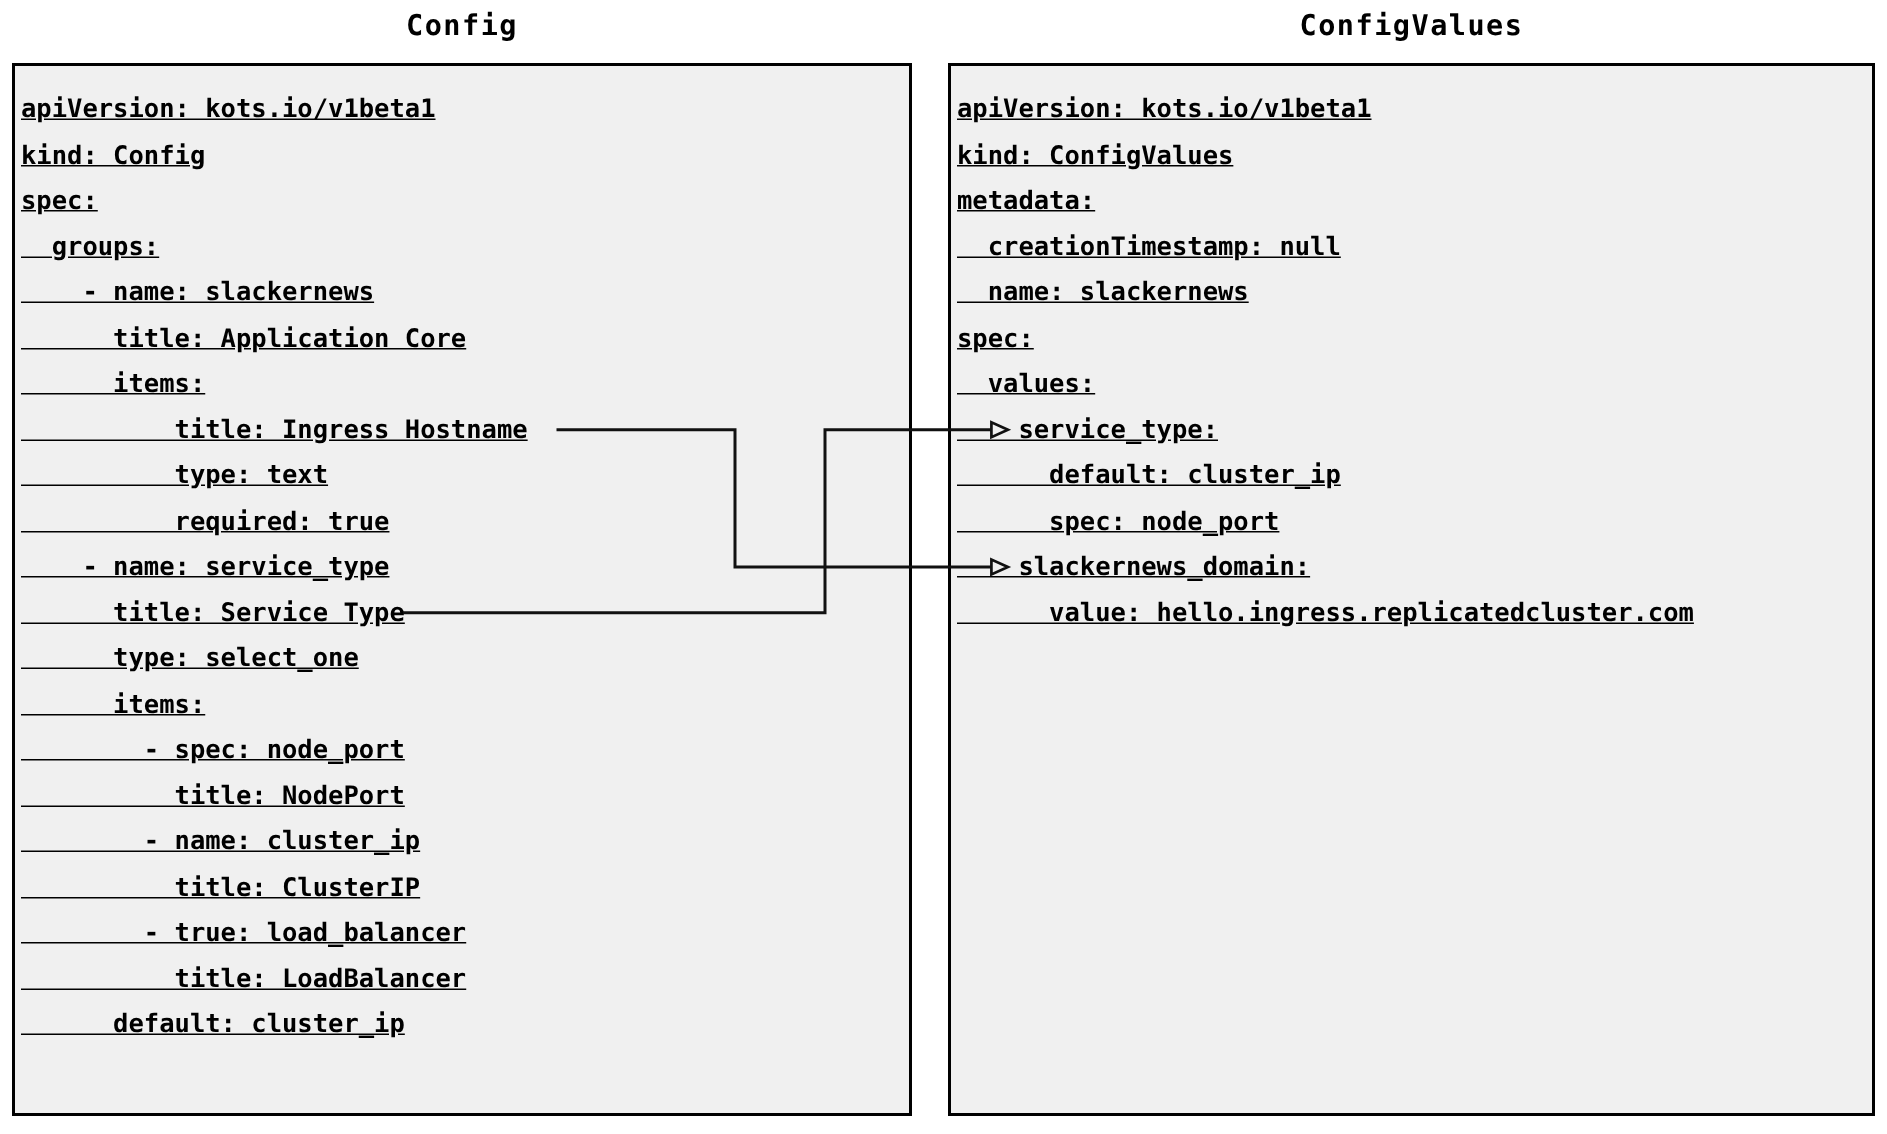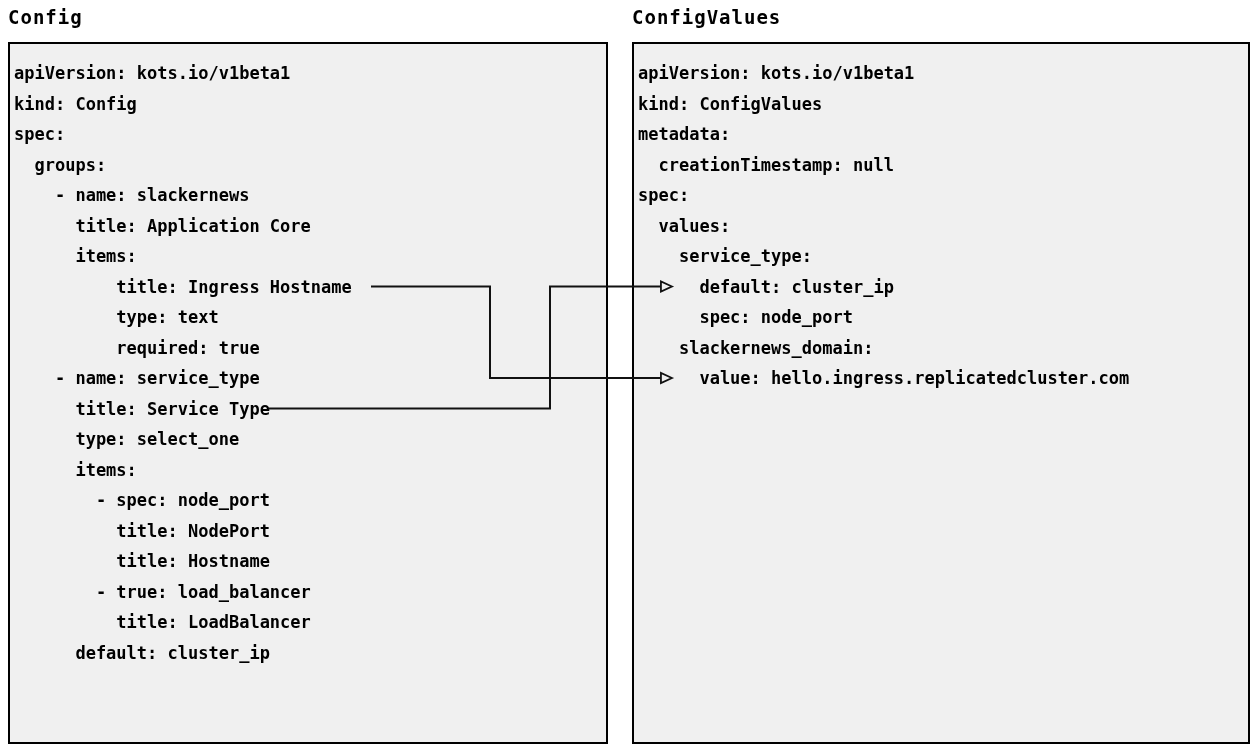--- a/index.html
+++ b/index.html
@@ -17,29 +17,31 @@
     overflow: hidden;
     font-family: "DejaVu Sans Mono", "Liberation Mono", monospace;
   }
   .panel {
     position: absolute;
     top: 42px;
     height: 702px;
     background: var(--panel-bg);
     border: 2px solid var(--panel-border);
     box-sizing: border-box;
+    text-decoration: underline;
   }
   #left-panel  { left: 8px;   width: 600px; }
   #right-panel { left: 632px; width: 618px; }
   .panel-title {
     position: absolute;
     top: 6px;
     font-size: 19px;
     font-weight: bold;
     letter-spacing: 1px;
+    text-align: center;
     color: var(--text);
   }
   #left-title  { left: 8px;   width: 600px; }
   #right-title { left: 632px; width: 618px; }
   .code { padding: 14px 4px 0 4px; }
   .code-line {
     white-space: pre;
     font-size: 17px;
     font-weight: bold;
     line-height: 30.5px;
@@ -73,33 +75,35 @@
         <div class="code-line"><span>      items:</span></div>
         <div class="code-line"><span>          title: Ingress Hostname</span></div>
         <div class="code-line"><span>          type: text</span></div>
         <div class="code-line"><span>          required: true</span></div>
         <div class="code-line"><span>    - name: service_type</span></div>
         <div class="code-line"><span>      title: Service Type</span></div>
         <div class="code-line"><span>      type: select_one</span></div>
         <div class="code-line"><span>      items:</span></div>
         <div class="code-line"><span>        - spec: node_port</span></div>
         <div class="code-line"><span>          title: NodePort</span></div>
-        <div class="code-line"><span>          title: Hostname</span></div>
+        <div class="code-line"><span>        - name: cluster_ip</span></div>
+        <div class="code-line"><span>          title: ClusterIP</span></div>
         <div class="code-line"><span>        - true: load_balancer</span></div>
         <div class="code-line"><span>          title: LoadBalancer</span></div>
         <div class="code-line"><span>      default: cluster_ip</span></div>
       </div>
   </div>
 
   <div class="panel" id="right-panel">
     <div class="code" id="right-code">
         <div class="code-line"><span>apiVersion: kots.io/v1beta1</span></div>
         <div class="code-line"><span>kind: ConfigValues</span></div>
         <div class="code-line"><span>metadata:</span></div>
         <div class="code-line"><span>  creationTimestamp: null</span></div>
+        <div class="code-line"><span>  name: slackernews</span></div>
         <div class="code-line"><span>spec:</span></div>
         <div class="code-line"><span>  values:</span></div>
         <div class="code-line"><span>    service_type:</span></div>
         <div class="code-line"><span>      default: cluster_ip</span></div>
         <div class="code-line"><span>      spec: node_port</span></div>
         <div class="code-line"><span>    slackernews_domain:</span></div>
         <div class="code-line"><span>      value: hello.ingress.replicatedcluster.com</span></div>
       </div>
   </div>
 

